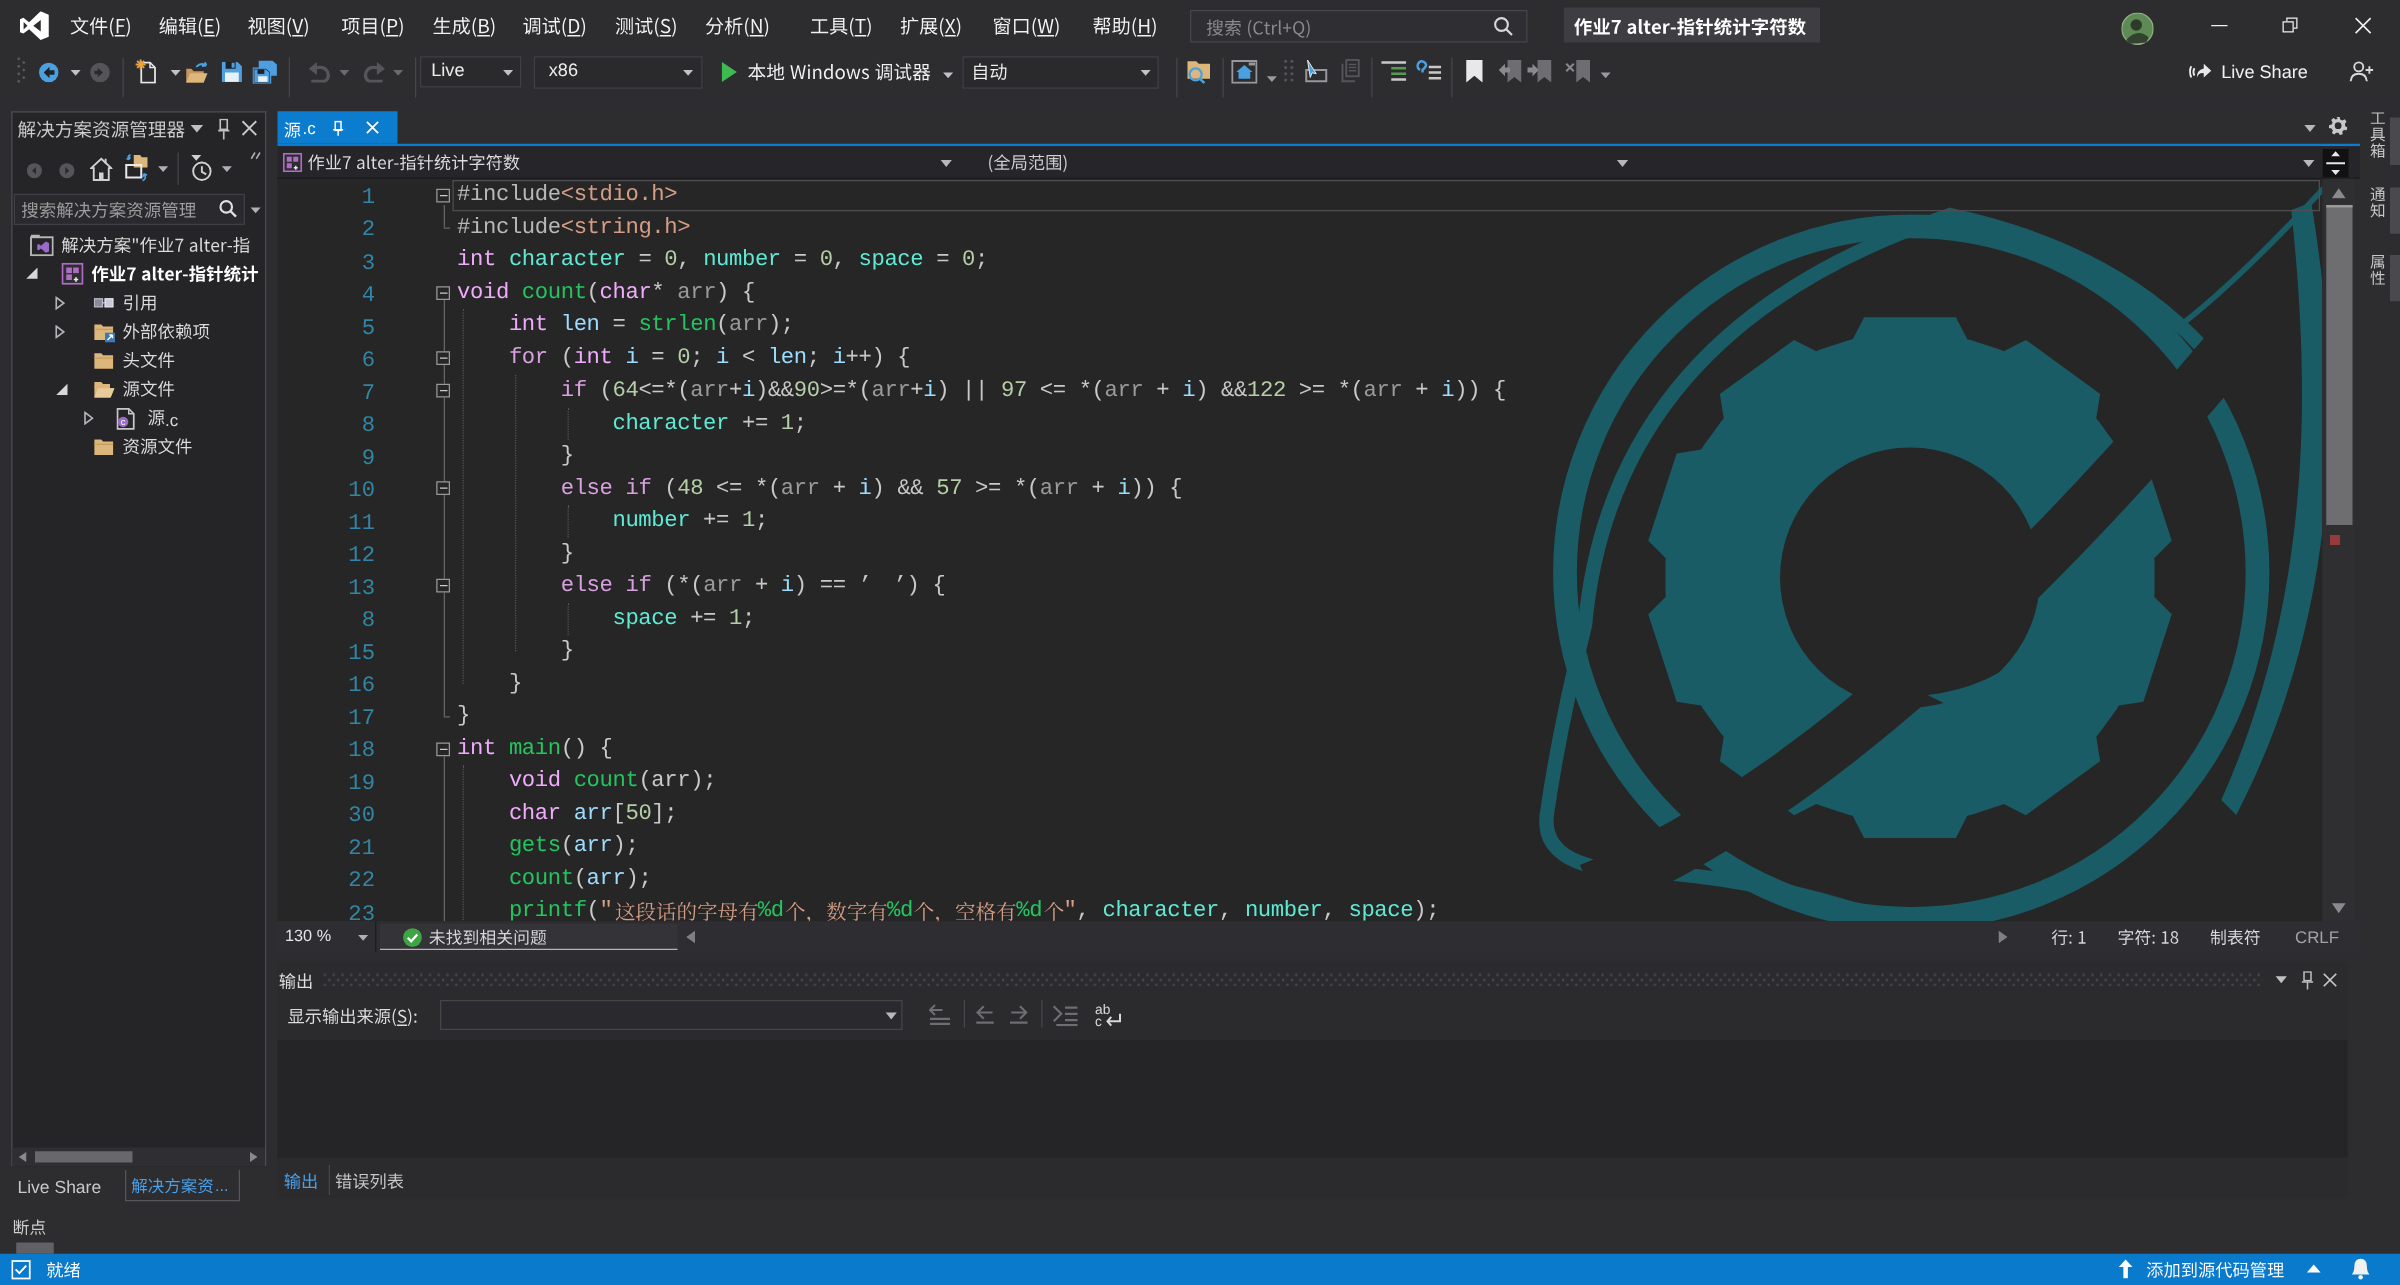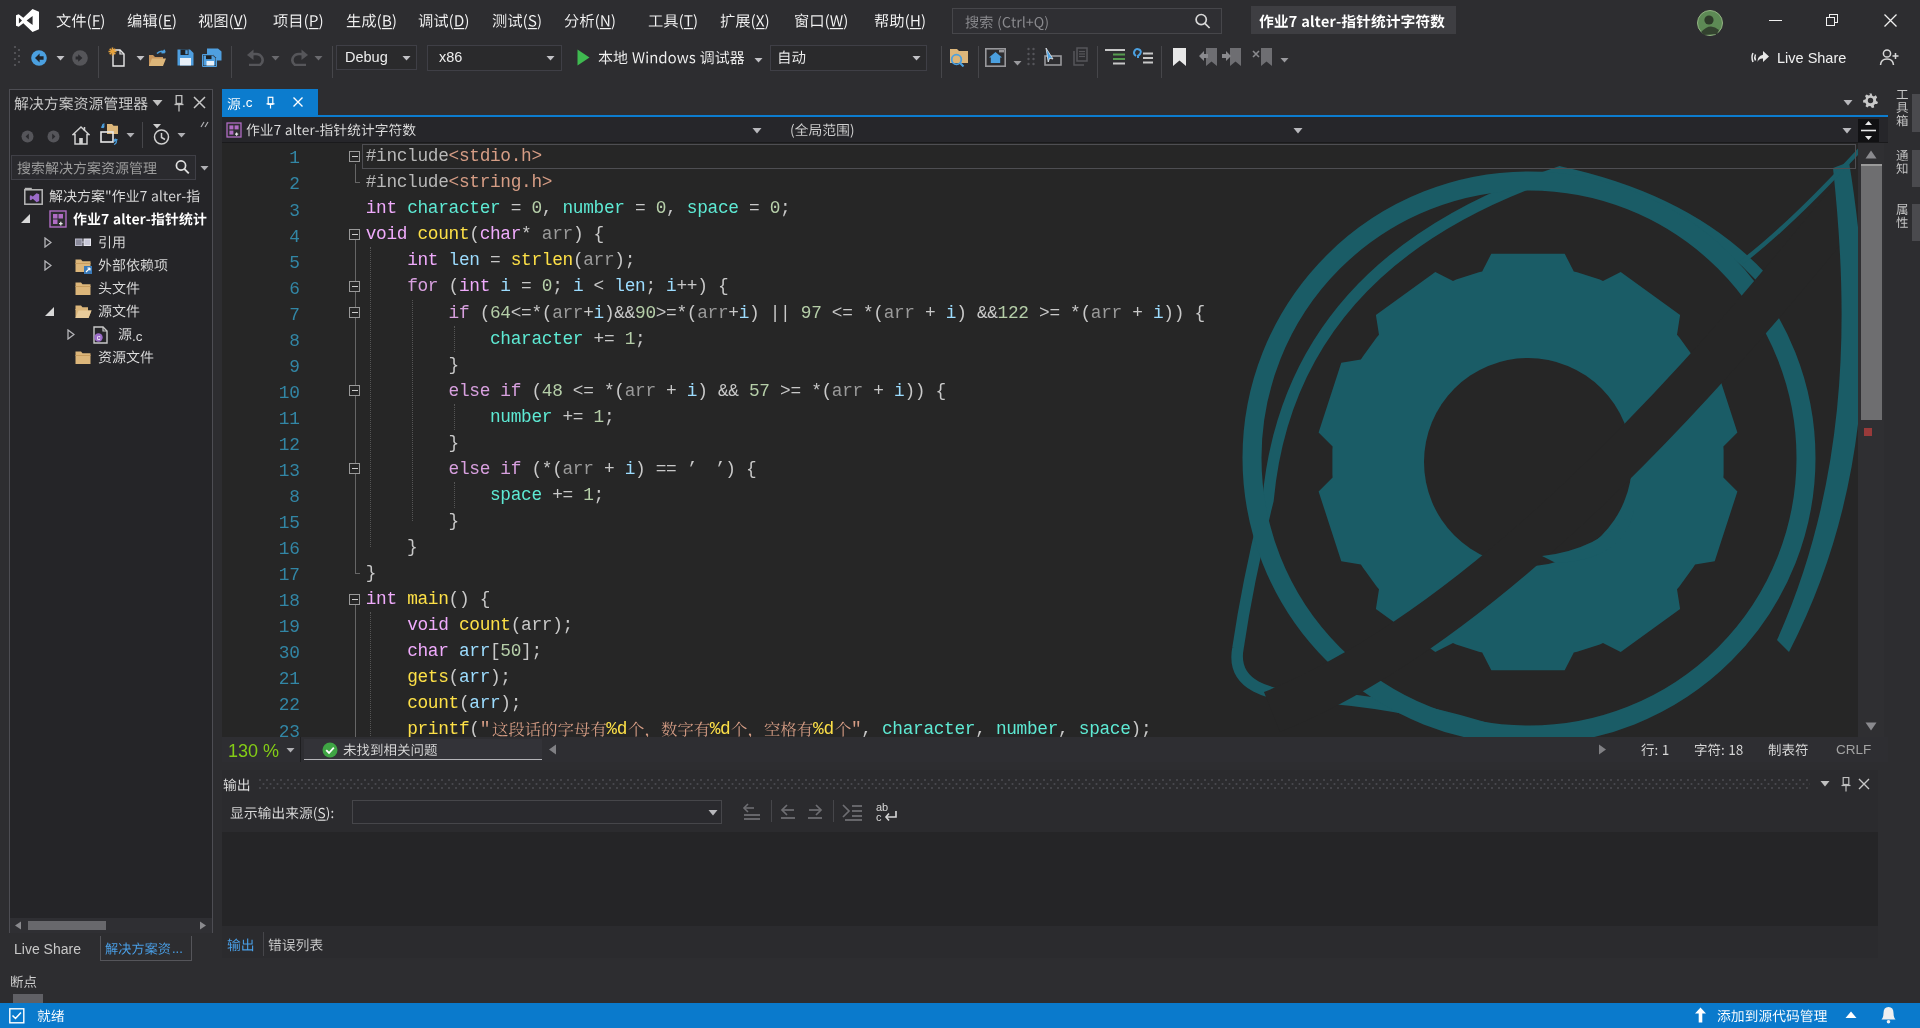--- a/index.html
+++ b/index.html
@@ -1,18 +1,18 @@
 <!DOCTYPE html>
 <html><head><meta charset="utf-8"><style>
 *{margin:0;padding:0;box-sizing:border-box}
 html,body{width:1920px;height:1028px;overflow:hidden;background:#2d2d30;font-family:"Liberation Sans",sans-serif}
 .abs{position:absolute}
 .ln{position:absolute;width:52px;text-align:right;color:#3286a5;font-family:"Liberation Mono",monospace;font-size:17.8px;line-height:26.05px}
 .cl{position:absolute;left:365px;font-family:"Liberation Mono",monospace;font-size:17.8px;line-height:26.05px;white-space:pre;letter-spacing:-0.313px}
-.k{color:#f0abfc}.c{color:#d8a0df}.fn{color:#fde047}.n{color:#b5cea8}.g{color:#5eead4}
+.k{color:#f0abfc}.c{color:#d8a0df}.fn{color:#22c55e}.n{color:#b5cea8}.g{color:#5eead4}
 .l{color:#9cdcfe}.p{color:#9a9a9a}.o{color:#c8c8c8}.s{color:#d69d85}.pre{color:#b8b8b8}
 svg{display:block}
 </style></head><body>
 
 <div class="abs" style="left:0;top:0;width:1920px;height:85px;background:#2d2d30"></div>
 <svg class="abs" style="left:16px;top:9px" width="24" height="23" viewBox="0 0 24 23">
 <path fill="#ffffff" d="M16.5 0 L7.3 8.7 L2.7 5.2 L0 6.3 L0 16.7 L2.7 17.8 L7.3 14.3 L16.5 23 L23 20.3 L23 2.7 Z M2.9 14.5 L2.9 8.5 L6 11.5 Z M10.6 11.5 L16.6 6.9 L16.6 16.1 Z"></path>
   </svg>
 <svg style="position:absolute;left:55.5px;top:13.0px;overflow:visible;" width="49" height="20">
     <g fill="#f2f2f2">
@@ -250,21 +250,21 @@
   </svg>
 <svg class="abs" style="left:290px;top:49px" width="19" height="17" viewBox="0 0 19 17">
 <path d="M16 16 L5 16 Q1 13 3 8.5 Q5 4.5 10 5 L15 5.5" fill="none" stroke="#56565a" stroke-width="2.6"></path>
 <path d="M11.5 0.5 L18 6 L11.5 11 Z" fill="#56565a"></path>
   </svg>
 <svg class="abs" style="left:314px;top:54.6px" width="9" height="6" viewBox="0 0 9 6">
     <path d="M0.5 1 L8.5 1 L4.5 5.6 Z" fill="#6a6a6e"></path>
   </svg>
 <div class="abs" style="left:332px;top:46px;width:1px;height:32px;background:#46464a"></div>
 <div class="abs" style="left:336px;top:45px;width:81px;height:25px;background:#2a2a2c;border:1px solid #3f3f46"></div>
-<div class="abs" style="left:345px;top:49px;font-size:14.5px;color:#ededed">Debug</div>
+<div class="abs" style="left:345px;top:49px;font-size:14.5px;color:#ededed">Live</div>
 <svg class="abs" style="left:402px;top:55px" width="9" height="6" viewBox="0 0 9 6">
     <path d="M0.5 1 L8.5 1 L4.5 5.6 Z" fill="#c2c2c6"></path>
   </svg>
 <div class="abs" style="left:427px;top:44.5px;width:135px;height:26.0px;background:#2a2a2c;border:1px solid #3f3f46"></div>
 <div class="abs" style="left:439px;top:49px;font-size:14.5px;color:#ededed">x86</div>
 <svg class="abs" style="left:546px;top:55px" width="9" height="6" viewBox="0 0 9 6">
     <path d="M0.5 1 L8.5 1 L4.5 5.6 Z" fill="#c2c2c6"></path>
   </svg>
 <svg class="abs" style="left:577px;top:49px" width="13" height="17" viewBox="0 0 13 17">
     <path d="M0.5 0.5 L12.5 8.5 L0.5 16.5 Z" fill="#3fba50"></path>
@@ -856,21 +856,21 @@
 <svg class="abs" style="left:1865px;top:150px" width="12" height="9" viewBox="0 0 12 9">
     <path d="M6 0.5 L11.5 8.5 L0.5 8.5 Z" fill="#8a8a8e"></path>
   </svg>
 <div class="abs" style="left:1861px;top:164px;width:21px;height:256px;background:#6e6e70;border-top:2px solid #9a9a9a"></div>
 <div class="abs" style="left:1864px;top:428px;width:8px;height:8px;background:#983a3a"></div>
 <svg class="abs" style="left:1865px;top:722px" width="12" height="9" viewBox="0 0 12 9">
     <path d="M6 8.5 L11.5 0.5 L0.5 0.5 Z" fill="#8a8a8e"></path>
   </svg>
 <div class="abs" style="left:222px;top:737px;width:1666px;height:25px;background:#2e2e32"></div>
 <div class="abs" style="left:222px;top:737px;width:79px;height:25px;background:#2e2e32;border-right:1px solid #1e1e20"></div>
-<div class="abs" style="left:228px;top:741px;font-size:18px;color:#84cc16">130 %</div>
+<div class="abs" style="left:228px;top:741px;font-size:13px;color:#e5e5e5">130 %</div>
 <svg class="abs" style="left:286px;top:747px" width="9" height="6" viewBox="0 0 9 6">
     <path d="M0.5 1 L8.5 1 L4.5 5.6 Z" fill="#b0b0b4"></path>
   </svg>
 <div class="abs" style="left:304px;top:739px;width:238px;height:21px;background:#333338"></div>
 <div class="abs" style="left:304px;top:758.5px;width:238px;height:1px;background:#b4b4b8"></div>
 <svg class="abs" style="left:322px;top:742px" width="16" height="16" viewBox="0 0 16 16">
 <circle cx="8" cy="8" r="7.5" fill="#3fa544"></circle>
     <path d="M4.2 8.2 L7 11 L11.8 5.6" stroke="#fff" stroke-width="1.8" fill="none"></path>
   </svg>
 <svg style="position:absolute;left:343.0px;top:743.1px;overflow:visible;" width="94" height="18">

